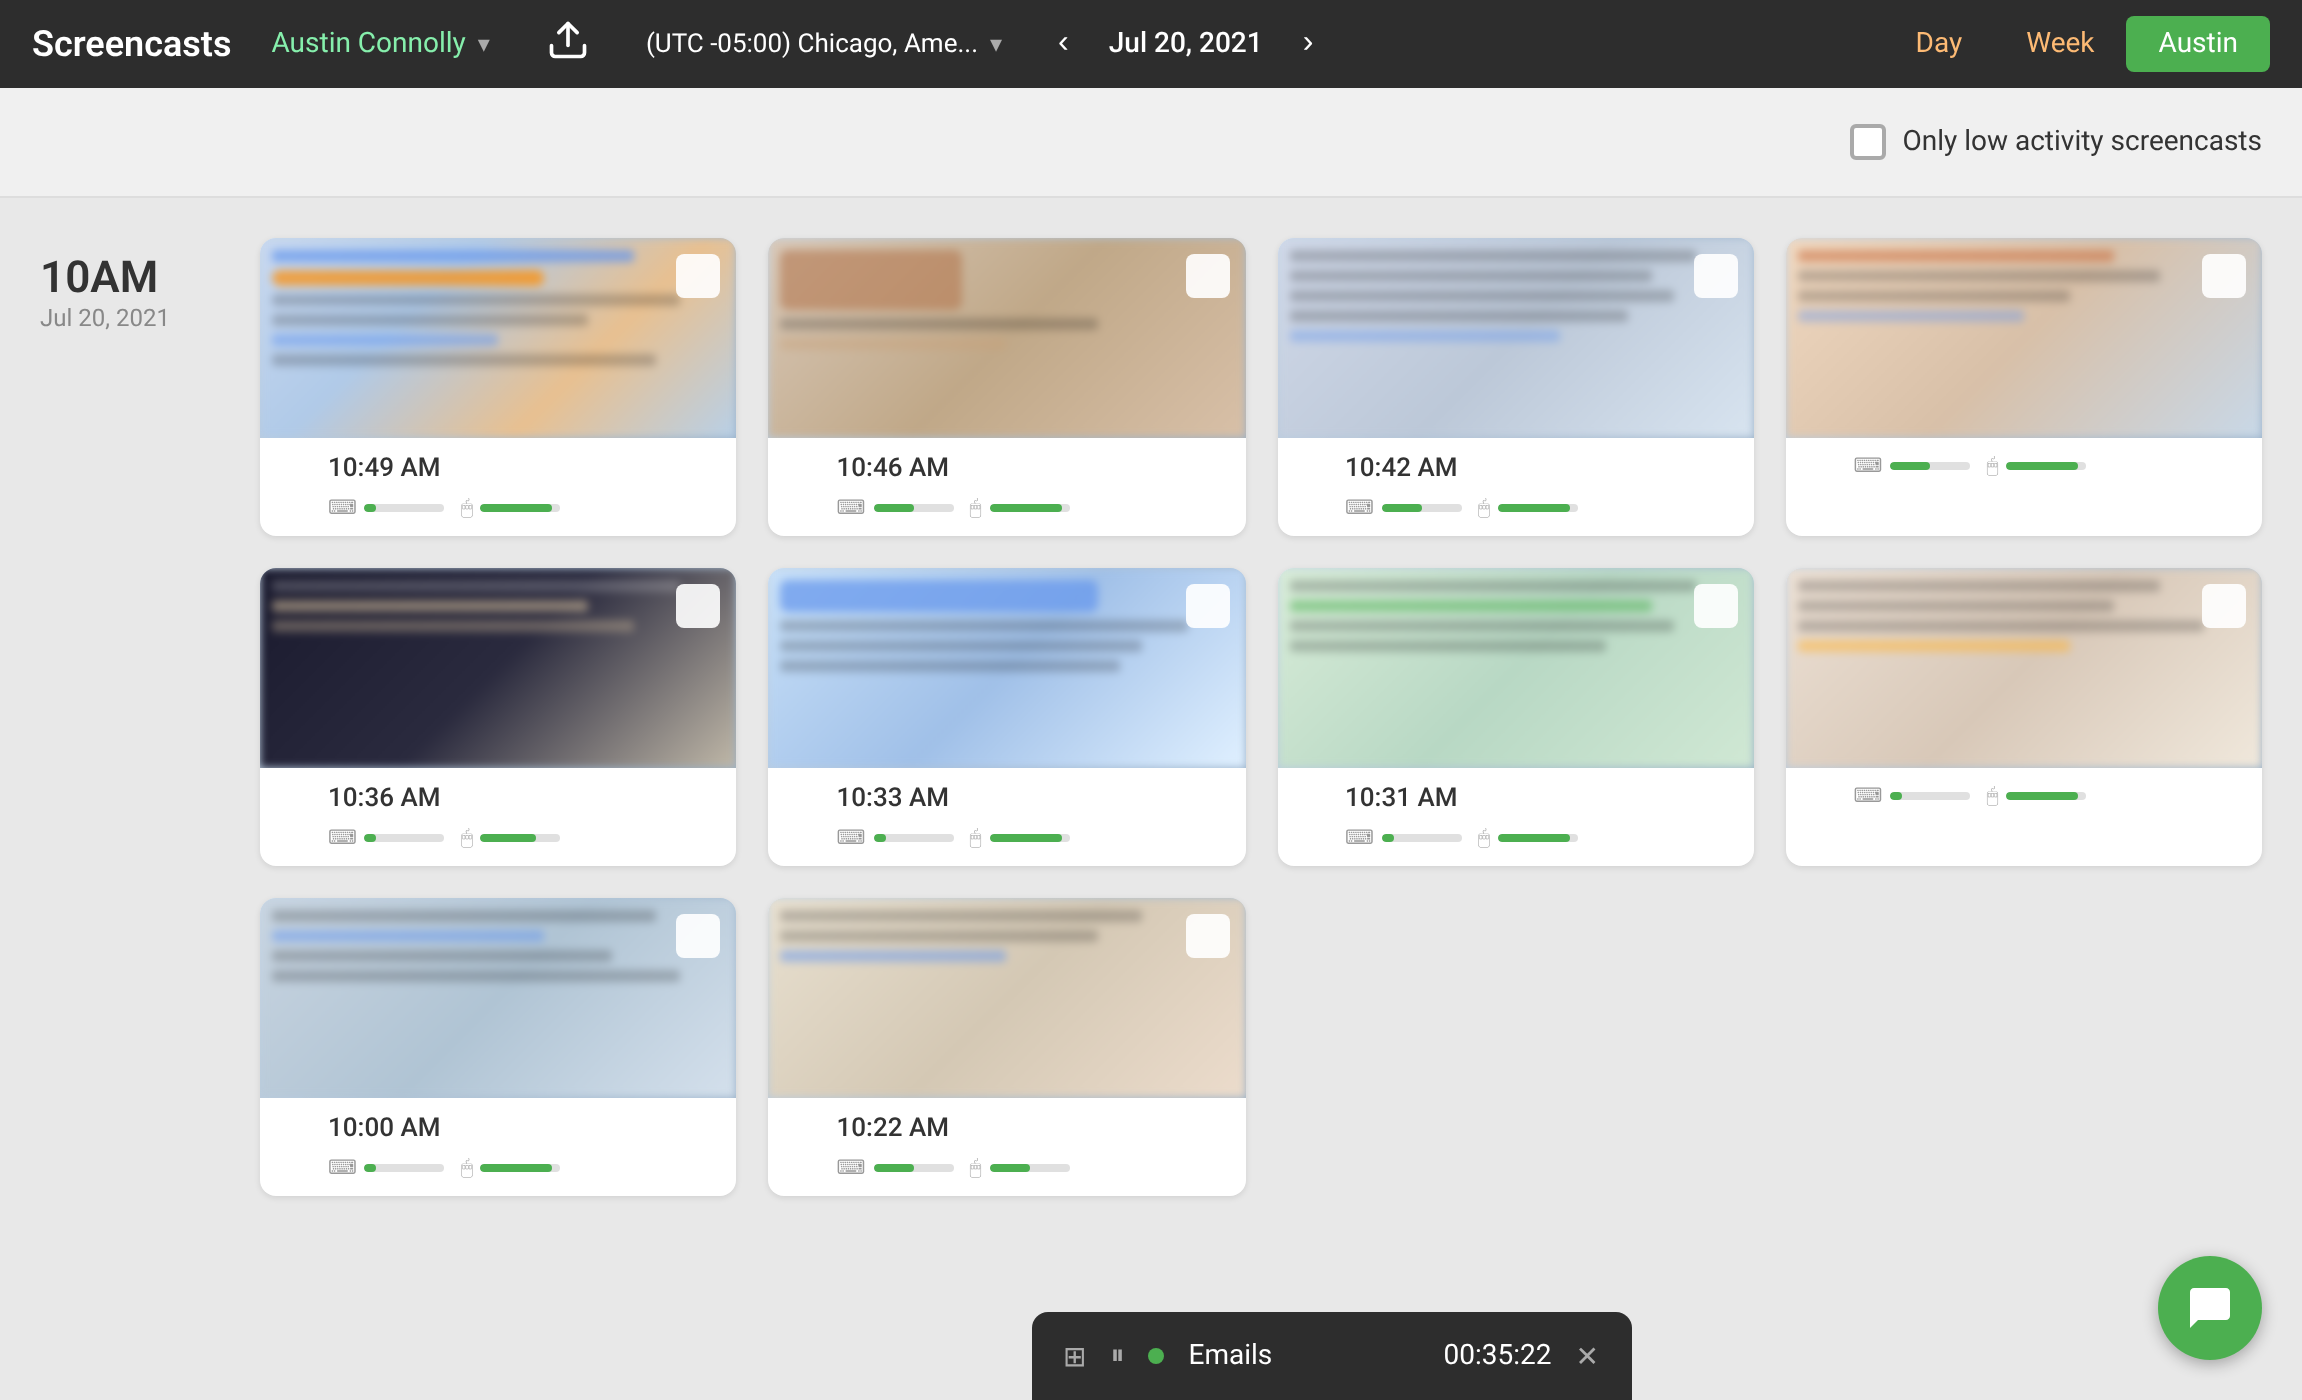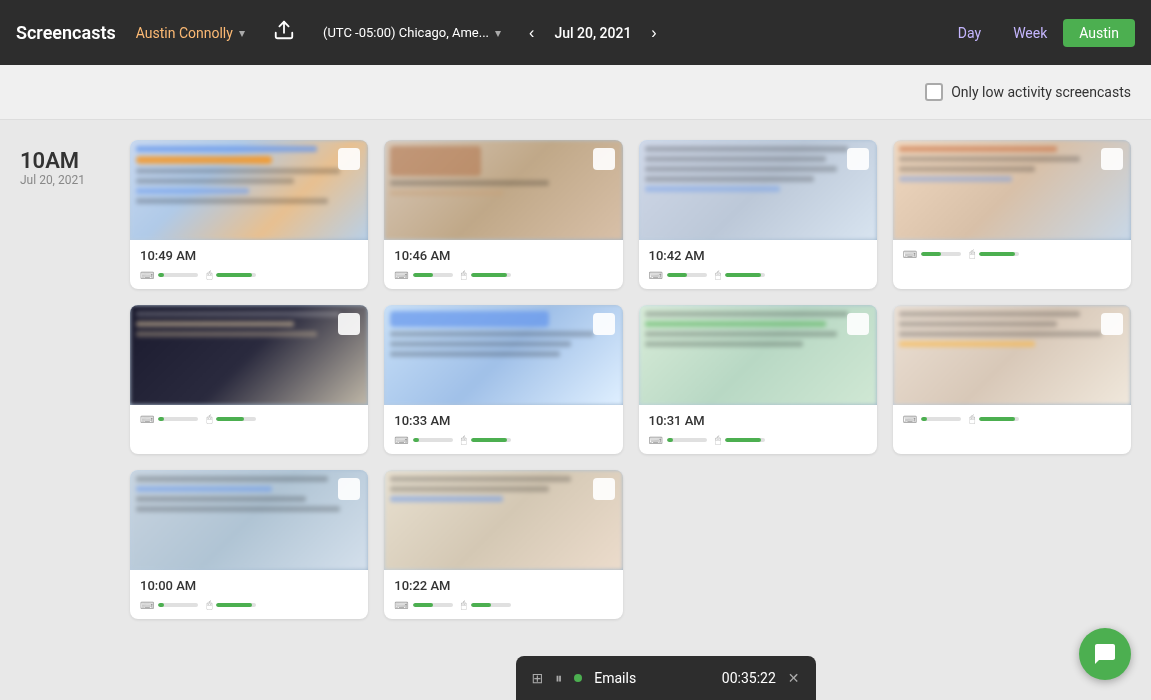--- a/index.html
+++ b/index.html
@@ -7,41 +7,41 @@
       font-family: -apple-system, BlinkMacSystemFont, 'Segoe UI', Roboto, sans-serif;
       background: #e8e8e8;
       width: 1151px;
       height: 700px;
       overflow: hidden;
     }
 
     
     .header {
       background: #2d2d2d;
-      height: 65px;
+      height: 44px;
       display: flex;
       align-items: center;
       padding: 0 16px;
       gap: 12px;
       color: white;
     }
     .header-title {
       font-size: 18px;
       font-weight: 600;
       color: white;
     }
     .header-user {
       display: flex;
       align-items: center;
       gap: 6px;
       cursor: pointer;
       padding: 4px 8px;
       border-radius: 4px;
     }
-    .header-user-name { color: #fdba74; font-size: 14px; }
+    .header-user-name { color: #86efac; font-size: 14px; }
     .chevron-icon { color: #aaa; font-size: 12px; }
     .upload-btn {
       background: none;
       border: none;
       cursor: pointer;
       color: white;
       font-size: 18px;
       padding: 4px 8px;
     }
     .timezone-selector {
@@ -68,21 +68,21 @@
       font-weight: 500;
     }
     .spacer { flex: 1; }
     .view-tabs {
       display: flex;
       gap: 0;
     }
     .view-tab {
       padding: 6px 16px;
       font-size: 14px;
-      color: #c4b5fd;
+      color: #fdba74;
       cursor: pointer;
       border-radius: 4px;
     }
     .view-tab.active {
       color: white;
       background: #4caf50;
       border-radius: 4px;
     }
 
     
@@ -180,20 +180,21 @@
       right: 8px;
       width: 22px;
       height: 22px;
       background: white;
       border-radius: 4px;
       opacity: 0.9;
       cursor: pointer;
     }
     .screencast-info {
       padding: 8px 10px;
+      margin-left: 24px;
     }
     .screencast-time {
       font-size: 13px;
       font-weight: 500;
       color: #333;
       margin-bottom: 6px;
     }
     .screencast-stats {
       display: flex;
       align-items: center;
@@ -448,20 +449,21 @@
         <div class="screencast-card">
     <div class="screencast-thumb">
       <div class="thumb-blur" style="background:linear-gradient(135deg,#1a1a2e,#2a2a3e,#c0b8a8)">
     <div class="thumb-line" style="width:90%;background:rgba(255,255,255,0.2)"></div>
     <div class="thumb-line" style="width:70%;background:rgba(200,180,150,0.6)"></div>
     <div class="thumb-line" style="width:80%;background:rgba(200,180,150,0.4)"></div>
   </div>
       <div class="screencast-checkbox"></div>
     </div>
     <div class="screencast-info">
+      <div class="screencast-time">10:36 AM</div>
       <div class="screencast-stats">
         <div class="stat-group">
           <span class="stat-icon">⌨</span>
           <div class="stat-bar-container">
             <div class="stat-bar" style="width:15%"></div>
           </div>
         </div>
         <div class="stat-group">
           <span class="stat-icon">🖱</span>
           <div class="stat-bar-container">

